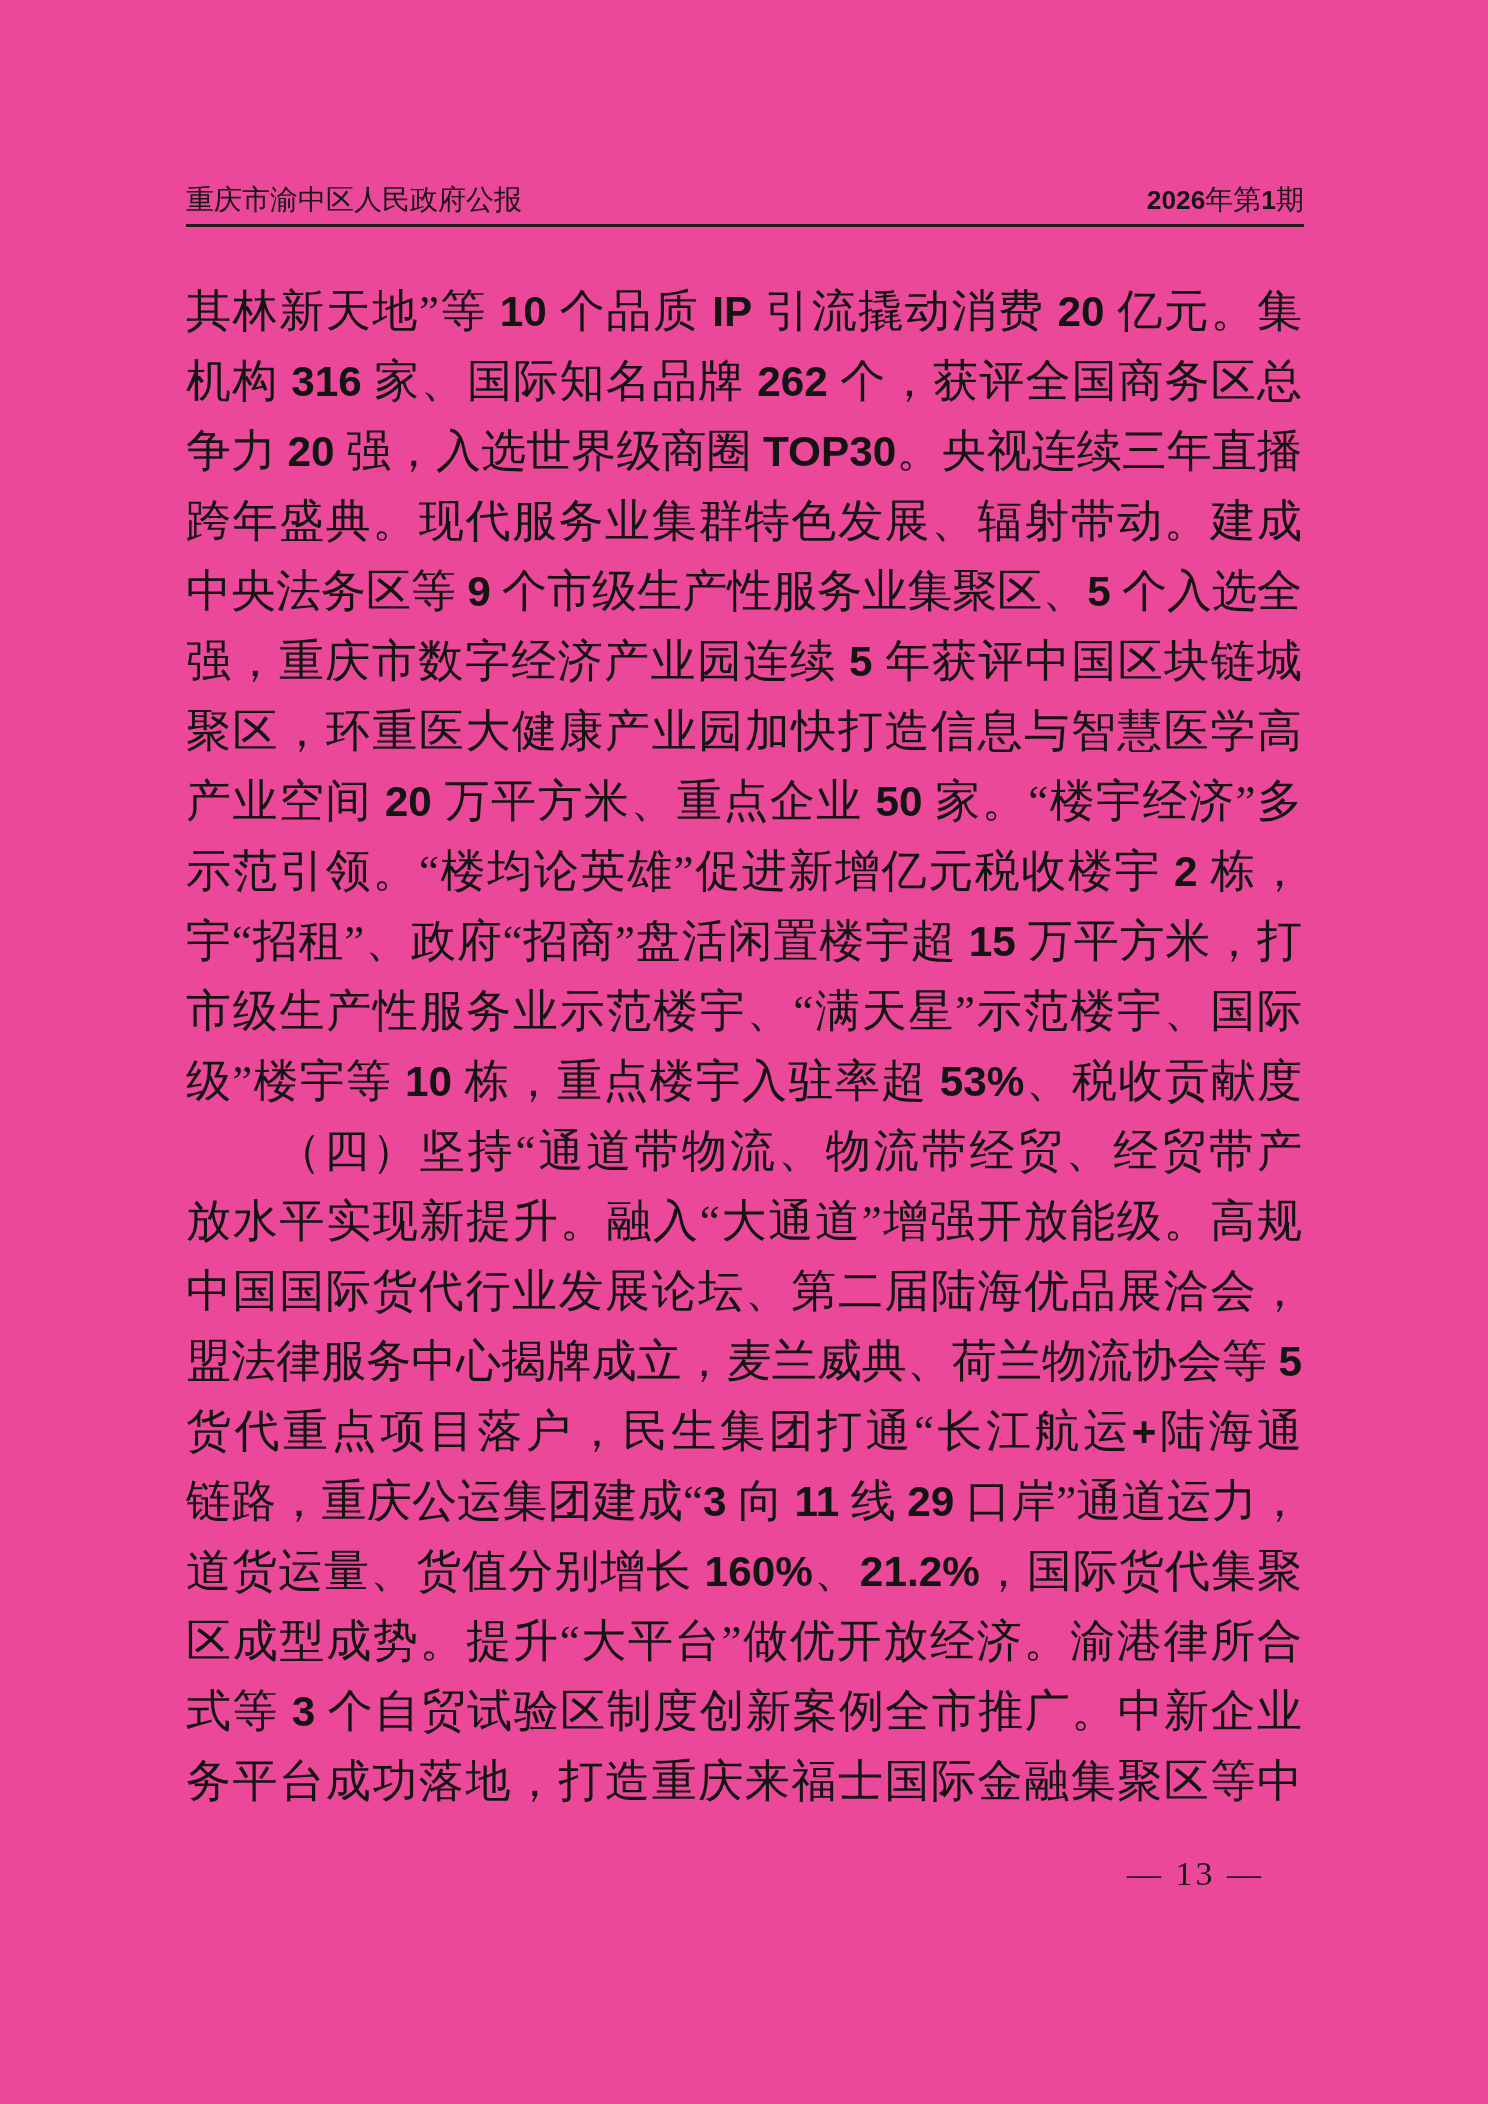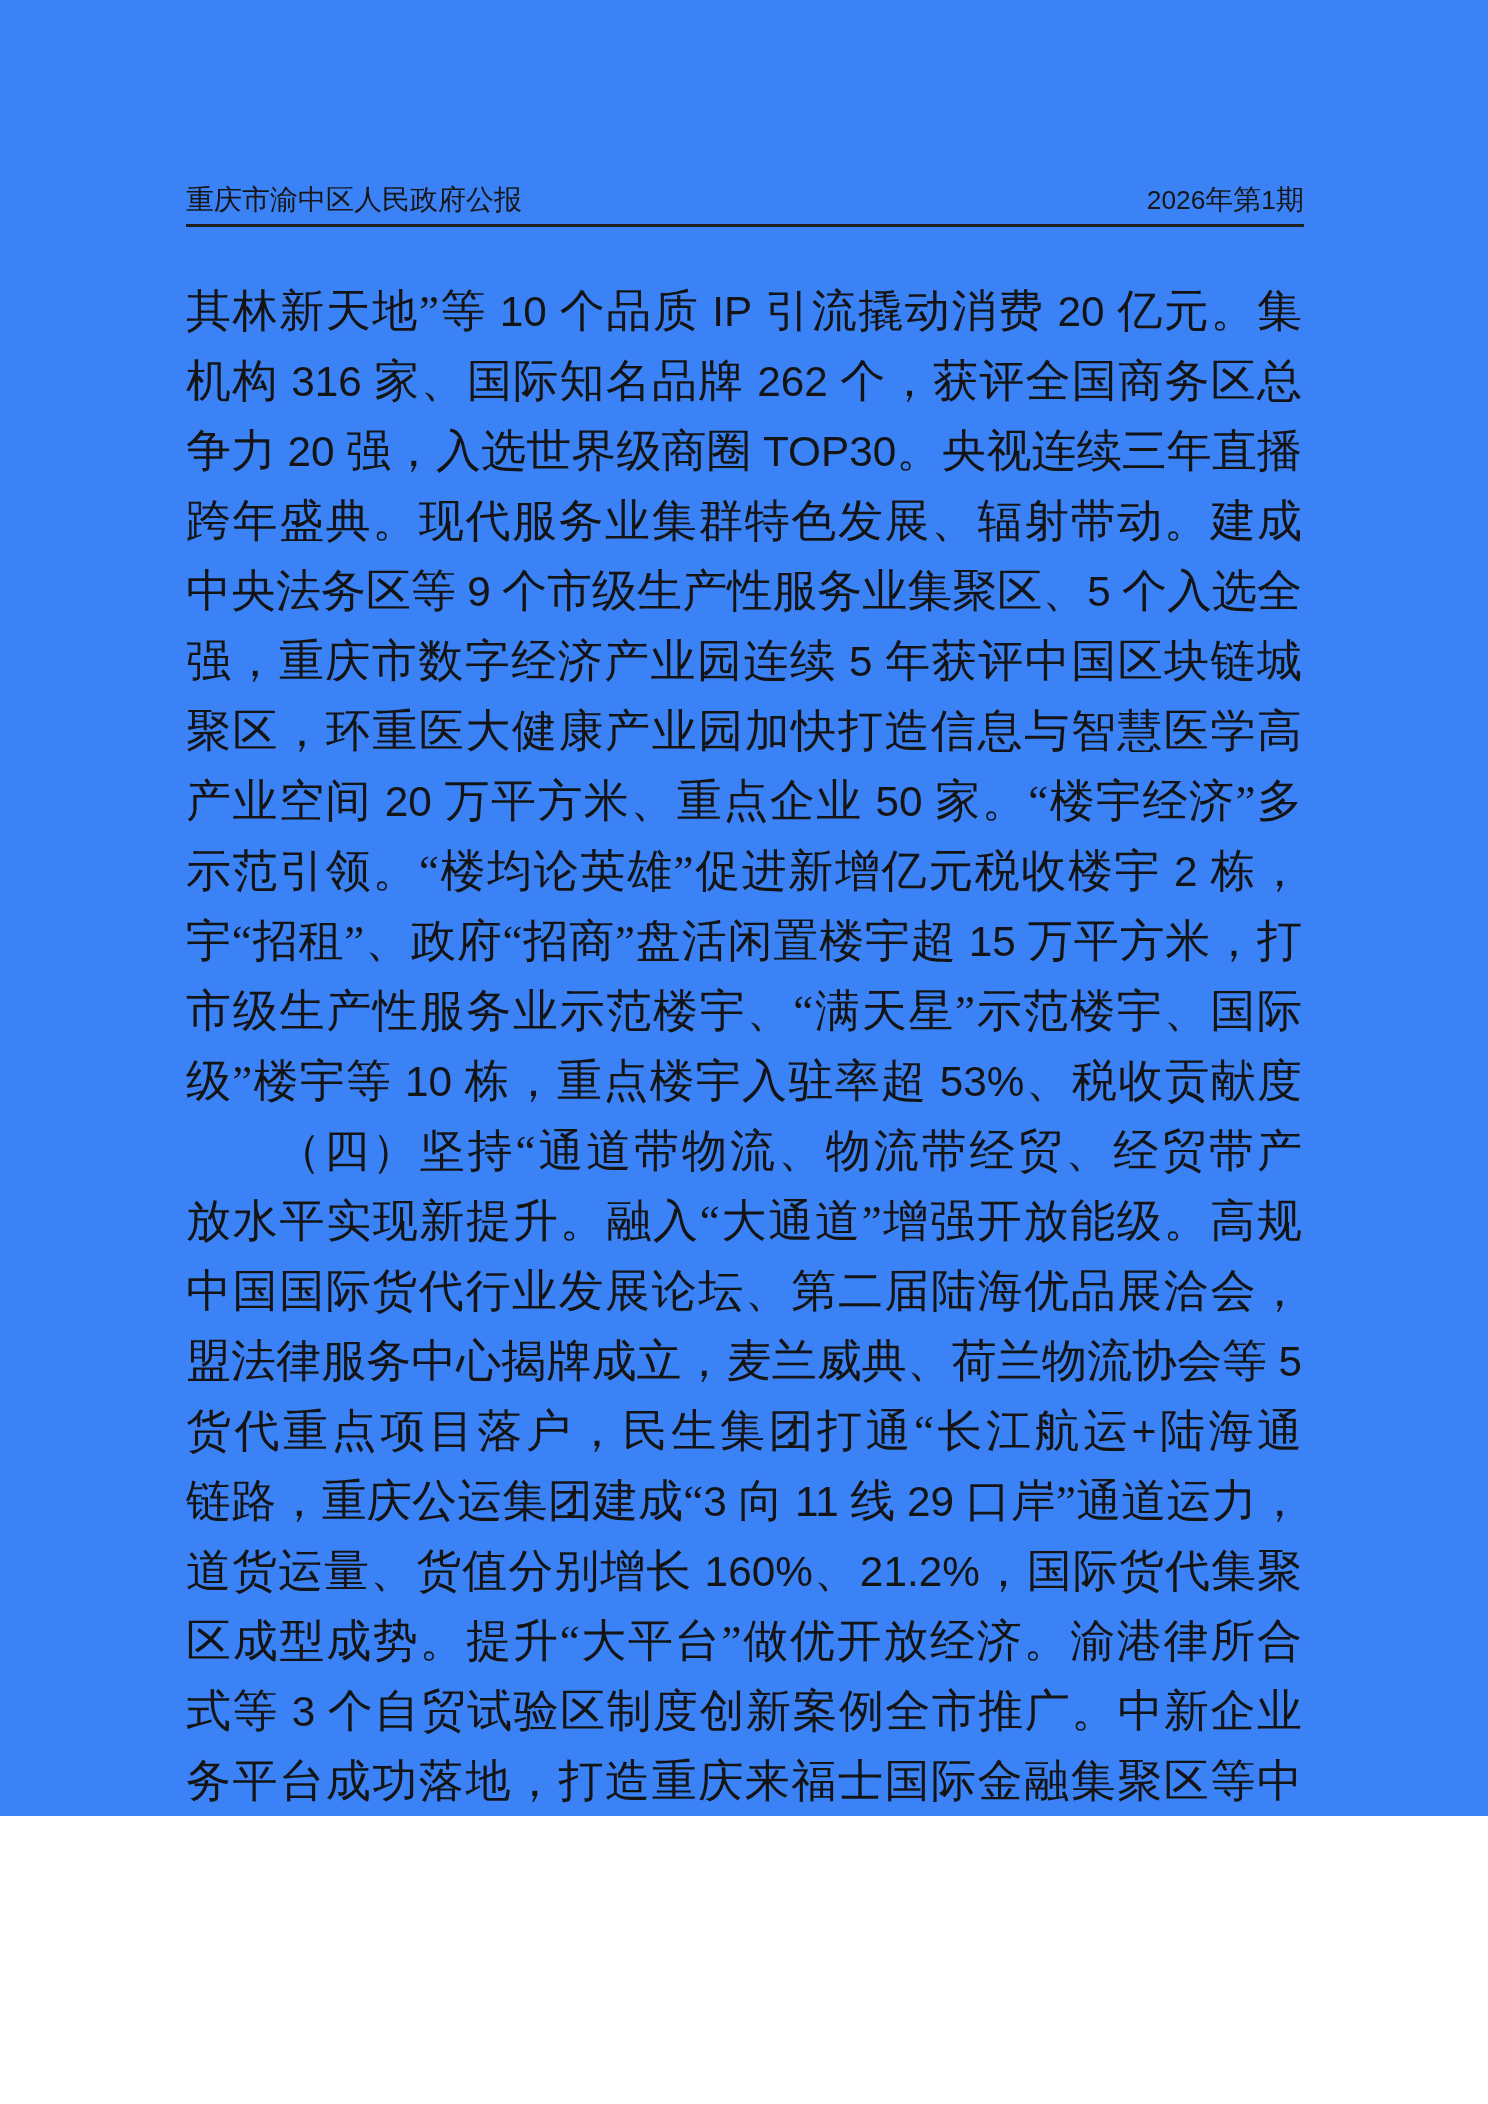--- a/index.html
+++ b/index.html
@@ -3,22 +3,22 @@
 <meta charset="utf-8">
 <style>
   html, body {
     margin: 0;
     padding: 0;
     background: #ffffff;
   }
   .page {
     position: relative;
     width: 1488px;
-    height: 1816px;
-    background: #3b82f6;
+    height: 2104px;
+    background: #ec4899;
     font-family: "Liberation Serif", "DejaVu Serif", serif;
     color: #161616;
     overflow: hidden;
   }
   .header {
     position: absolute;
     left: 186px;
     right: 184px;
     top: 182px;
     display: flex;
@@ -49,21 +49,21 @@
     line-height: 70px;
     text-align: justify;
     text-align-last: justify;
     overflow: hidden;
   }
   .line.indent {
     text-indent: 2em;
   }
   .num {
     font-family: "Liberation Sans", "DejaVu Sans", sans-serif;
-    font-weight: 400;
+    font-weight: 700;
     font-size: 0.94em;
   }
   .footer {
     position: absolute;
     top: 1852px;
     right: 224px;
     font-size: 34px;
     line-height: 44px;
     letter-spacing: 3px;
     color: #1a1a1a;

